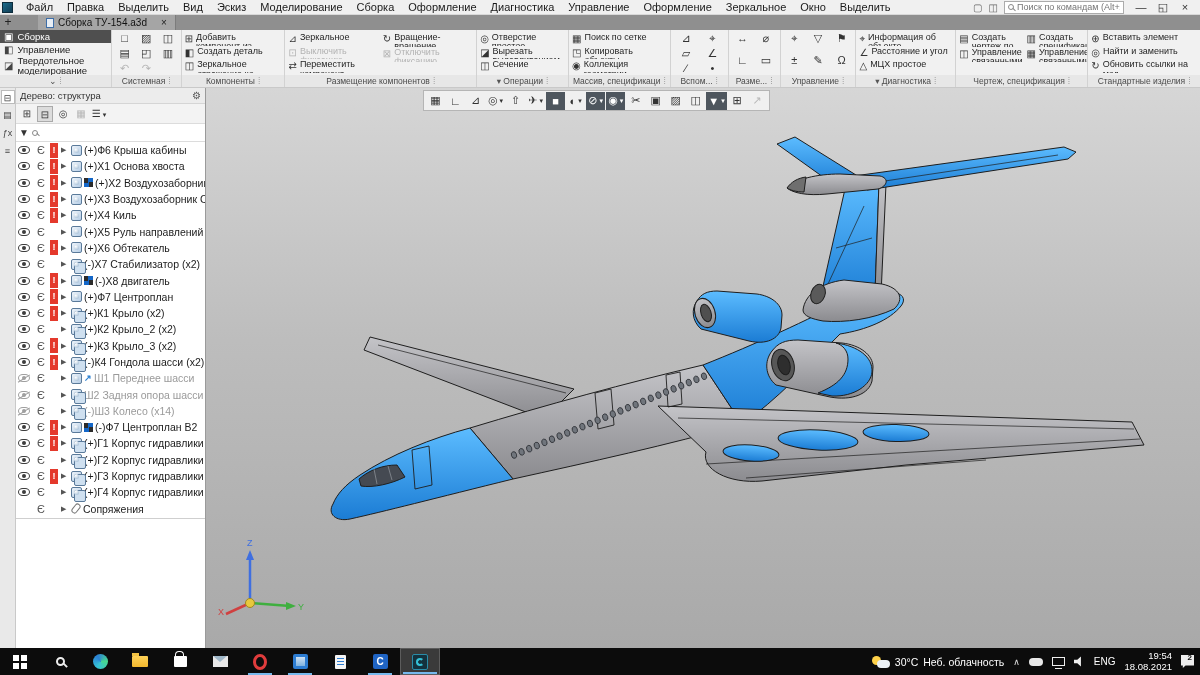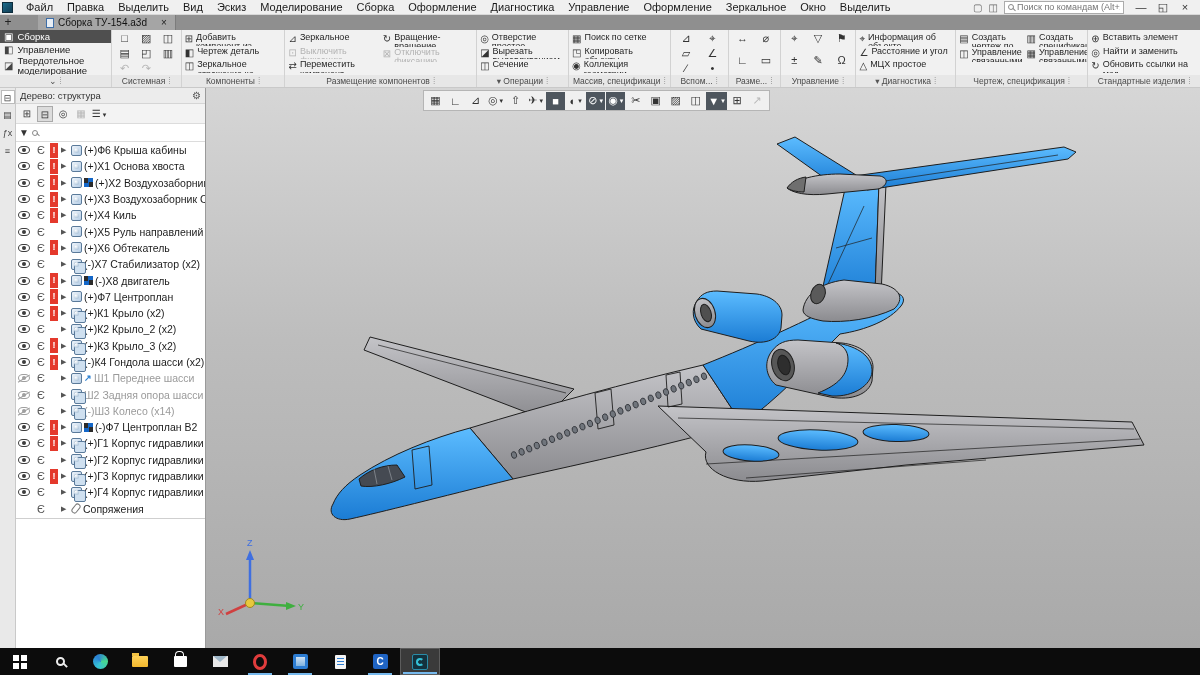--- a/index.html
+++ b/index.html
@@ -235,21 +235,21 @@
 
     <div class="rgroup" style="width:104px">
       <div class="rgc rg-stack">
 
       <div class="rbtn">
             <span class="ric">⊞</span>
             <span class="rlb">Добавить компонент из...</span>
           </div>
           <div class="rbtn">
             <span class="ric">◧</span>
-            <span class="rlb">Чертеж деталь</span>
+            <span class="rlb">Создать деталь</span>
           </div>
           <div class="rbtn">
             <span class="ric">◫</span>
             <span class="rlb">Зеркальное отражение ко...</span>
           </div>
         </div>
       <div class="rgl">Компоненты</div>
     </div>
 
     <div class="rgroup" style="width:192px">
@@ -862,14 +862,36 @@
         </div>
         <div class="tb-ic cblue running">
           <i class="ti"></i>
           <b class="tlet">C</b>
         </div>
         <div class="tb-ic kompas active">
           <i class="ti"></i>
           <b class="tlet"></b>
         </div>
       </div>
+    <div class="tray">
+      <div class="wx">
+        <span class="suncloud">
+            <i class="sun"></i>
+            <i class="cldp"></i>
+          </span>
+        <span>30°C</span>
+        <span>Неб. облачность</span>
+      </div>
+      <span class="chev">∧</span>
+      <span class="cld"></span>
+      <span class="net"></span>
+      <span class="spk"></span>
+      <span class="lang">ENG</span>
+      <div class="clock">
+        <div>19:54</div>
+        <div>18.08.2021</div>
+      </div>
+      <span class="ntf">
+          <b class="ntfb">2</b>
+        </span>
+    </div>
   </div>
 </div>
 
 </body></html>

